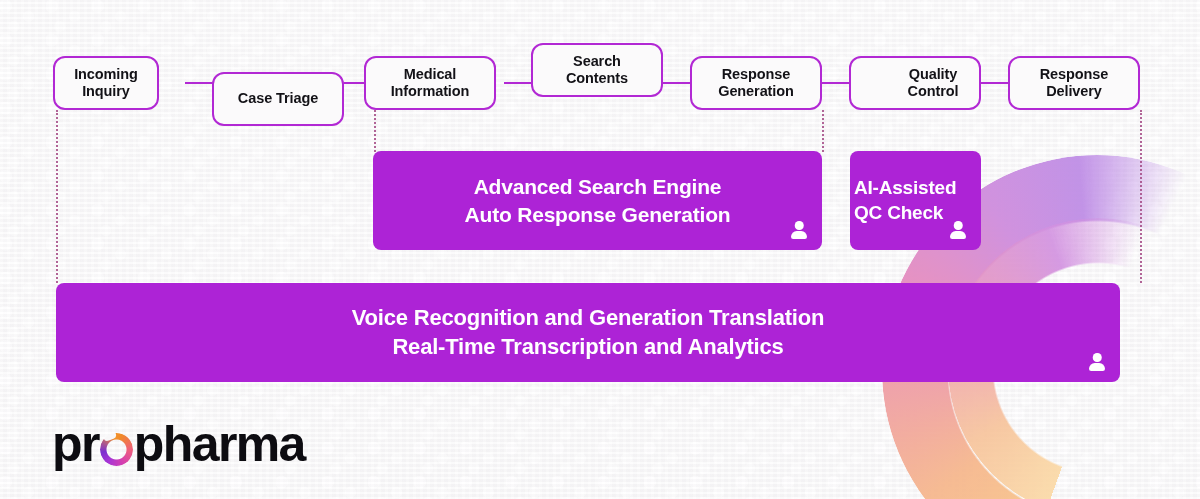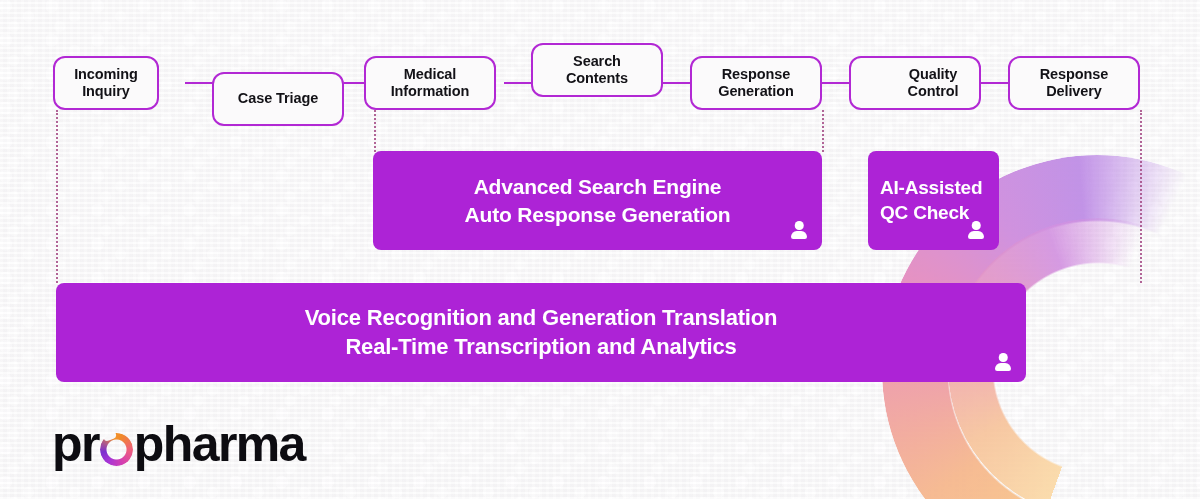--- a/index.html
+++ b/index.html
@@ -219,29 +219,29 @@
 Delivery</div>
 
   <div class="panel" style="left:373px; top:151px; width:449px; height:99px; font-size:21px;">
     <span>Advanced Search Engine
 Auto Response Generation</span>
     <span class="person">
       <span class="head"></span><span class="body"></span>
     </span>
   </div>
 
-  <div class="panel left-align" style="left:850px; top:151px; width:131px; height:99px; font-size:19px; padding-left:12px;margin-left:18px;">
+  <div class="panel left-align" style="left:850px; top:151px; width:131px; height:99px; font-size:19px; padding-left:4px;">
     <span>AI-Assisted
 QC Check</span>
     <span class="person">
       <span class="head"></span><span class="body"></span>
     </span>
   </div>
 
-  <div class="panel" style="left:56px; top:283px; width:970px; height:99px; font-size:22px;">
+  <div class="panel" style="left:56px; top:283px; width:1064px; height:99px; font-size:22px;">
     <span>Voice Recognition and Generation Translation
 Real-Time Transcription and Analytics</span>
     <span class="person">
       <span class="head"></span><span class="body"></span>
     </span>
   </div>
 
   <div id="logo">
     <span>pr</span>
     <span class="ring"></span>

